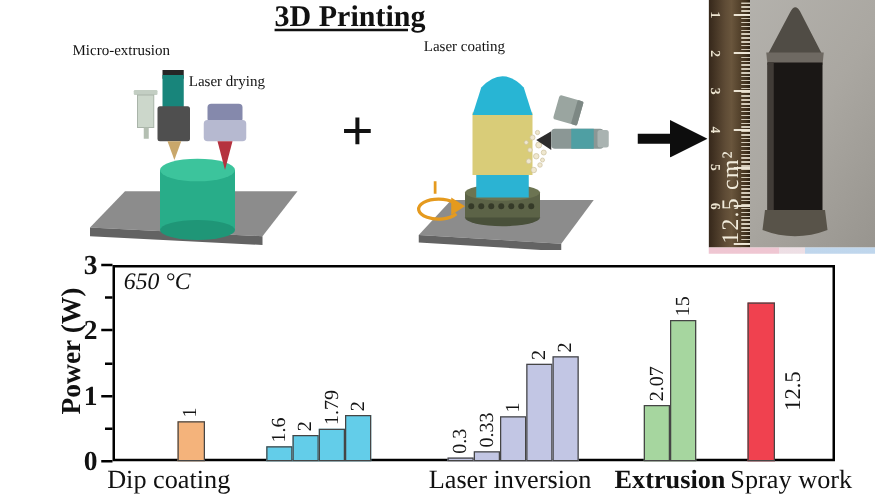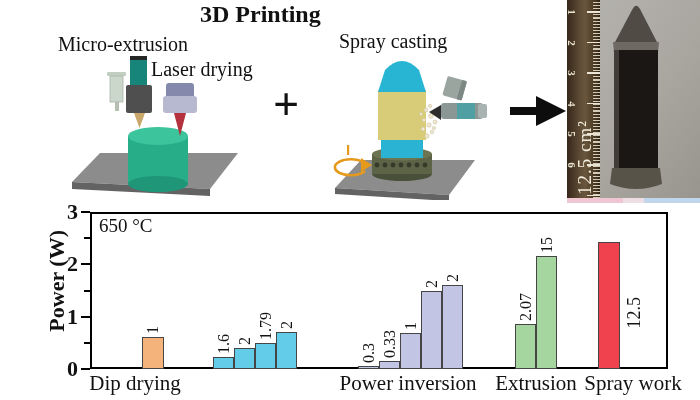--- a/index.html
+++ b/index.html
@@ -1,21 +1,21 @@
 <!DOCTYPE html>
 <html><head>
 <meta charset="utf-8">
 <style>
   html,body{margin:0;padding:0;background:#fff;}
   #stage{position:relative;width:700px;height:400px;background:#fff;overflow:hidden;
          font-family:"Liberation Serif","DejaVu Serif",serif;color:#111;}
   .abs{position:absolute;}
   
-  .fig-title{left:200px;top:1px;width:160px;font-size:24px;font-weight:bold;white-space:nowrap;}
-  .lbl{font-size:20px;white-space:nowrap;}
+  .fig-title{left:200px;top:1px;width:160px;text-align:center;font-size:24px;font-weight:bold;white-space:nowrap;text-decoration:underline;}
+  .lbl{font-size:12px;white-space:nowrap;}
   .lbl-micro{left:58px;top:33px;}
   .lbl-laser{left:151px;top:58px;}
   .lbl-spray{left:339px;top:30px;}
   .plus{left:262px;top:82px;width:48px;text-align:center;font-size:46px;font-weight:bold;line-height:46px;}
   
   #photo{left:567px;top:0;width:133px;height:198px;overflow:hidden;
          background:linear-gradient(125deg,#b6b4af 0%,#aaa7a1 55%,#98958f 100%);}
   #ruler{position:absolute;left:0;top:0;width:33px;height:198px;
          background:linear-gradient(90deg,#35271a,#5f4c36 40%,#6a563d 55%,#43331f 90%,#2c2113);}
   #ruler::before{content:"";position:absolute;right:0;top:2px;bottom:0;width:7px;
@@ -24,42 +24,42 @@
          background:repeating-linear-gradient(to bottom,transparent 0 11px,rgba(242,235,219,.95) 11px 12.6px,transparent 12.6px 30.6px);}
   .ruler-num{position:absolute;left:2px;font-size:11px;font-weight:bold;color:#ece4d0;transform:rotate(90deg);z-index:3;}
   .scale-label{position:absolute;left:7px;bottom:3px;writing-mode:vertical-rl;transform:rotate(180deg);
          font-size:19px;color:#f2ecdc;z-index:4;letter-spacing:1px;}
   #photo-strip{left:567px;top:198px;width:133px;height:5px;
          background:linear-gradient(90deg,#ecbcca 0 42%,#ead9e0 42% 58%,#b4cfe9 58% 100%);opacity:.85;}
   
   #frame{left:90px;top:212px;width:578px;height:157px;border:2px solid #000;box-sizing:border-box;}
   .ylabel{left:44px;top:230px;writing-mode:vertical-rl;transform:rotate(180deg);
           font-size:22px;font-weight:bold;white-space:nowrap;}
-  .anno{font-size:19px;white-space:nowrap;}
+  .anno{font-size:19px;white-space:nowrap;font-style:italic;}
   .anno-temp{left:99px;top:215px;}
   .anno-unit{left:292px;top:215px;}
   .ytick-label{position:absolute;left:52px;width:26px;text-align:right;font-size:22px;font-weight:bold;line-height:28px;}
   .ytick{position:absolute;background:#000;height:2px;}
   .ytick.major{left:81px;width:9px;}
   .ytick.minor{left:84px;width:6px;}
   .bar{position:absolute;border:1.5px solid #454545;box-sizing:border-box;}
   .bar-label{position:absolute;writing-mode:vertical-rl;transform:rotate(180deg);
              font-size:16px;color:#151515;white-space:nowrap;line-height:18px;}
   .bar-label.above{transform:translateX(-50%) rotate(180deg);}
   .cat-label{position:absolute;top:371px;transform:translateX(-50%);font-size:21px;white-space:nowrap;}
 </style>
 </head>
 <body>
 
 <div id="stage">
 
   <div class="abs fig-title">3D Printing</div>
   <div class="abs lbl lbl-micro">Micro-extrusion</div>
   <div class="abs lbl lbl-laser">Laser drying</div>
-  <div class="abs lbl lbl-spray">Spray casting</div>
+  <div class="abs lbl lbl-spray">Laser coating</div>
   <div class="abs plus">+</div>
 
   <svg class="abs" style="left:60px;top:50px;" width="190" height="148" viewBox="0 0 190 148">
     <polygon points="12,132 40,103 178,103 150,139" fill="#8c8c8c"></polygon>
     <polygon points="12,132 150,139 150,146 12,139" fill="#636363"></polygon>
     <rect x="68" y="86" width="60" height="48" fill="#28ad89"></rect>
     <ellipse cx="98" cy="134" rx="30" ry="8" fill="#1f9677"></ellipse>
     <ellipse cx="98" cy="86" rx="30" ry="9" fill="#3cc49c"></ellipse>
     <rect x="47" y="22" width="19" height="4" rx="1" fill="#c3cec3"></rect>
     <rect x="50" y="26" width="13" height="26" fill="#ccd7cb" stroke="#a9b4a9" stroke-width="0.8"></rect>
@@ -155,43 +155,43 @@
       <div class="ytick major" style="top: 315.667px;"></div>
       <div class="ytick-label" style="top: 250.333px;">2</div>
       <div class="ytick major" style="top: 263.333px;"></div>
       <div class="ytick-label" style="top: 198px;">3</div>
       <div class="ytick major" style="top: 211px;"></div>
       <div class="ytick minor" style="top: 341.833px;"></div>
       <div class="ytick minor" style="top: 289.5px;"></div>
       <div class="ytick minor" style="top: 237.167px;"></div>
       <div class="bar" style="left: 142px; top: 337.077px; width: 22px; height: 31.9233px; background: rgb(244, 179, 123);"></div>
       <div class="bar-label above" style="left: 153px; bottom: 65.9233px;">1</div>
-      <div class="cat-label" style="left: 135px;">Dip drying</div>
+      <div class="cat-label" style="left: 135px;">Dip coating</div>
       <div class="bar" style="left: 213px; top: 356.963px; width: 21px; height: 12.0367px; background: rgb(99, 205, 233);"></div>
       <div class="bar-label above" style="left: 223.5px; bottom: 46.0367px;">1.6</div>
       <div class="bar" style="left: 234px; top: 347.543px; width: 21px; height: 21.4567px; background: rgb(99, 205, 233);"></div>
       <div class="bar-label above" style="left: 244.5px; bottom: 55.4567px;">2</div>
       <div class="bar" style="left: 255px; top: 342.833px; width: 21px; height: 26.1667px; background: rgb(99, 205, 233);"></div>
       <div class="bar-label above" style="left: 265.5px; bottom: 60.1667px;">1.79</div>
       <div class="bar" style="left: 276px; top: 331.843px; width: 21px; height: 37.1567px; background: rgb(99, 205, 233);"></div>
       <div class="bar-label above" style="left: 286.5px; bottom: 71.1567px;">2</div>
       <div class="bar" style="left: 358px; top: 366.383px; width: 21px; height: 2.61667px; background: rgb(194, 198, 228);"></div>
       <div class="bar-label above" style="left: 368.5px; bottom: 36.6167px;">0.3</div>
       <div class="bar" style="left: 379px; top: 361.15px; width: 21px; height: 7.85px; background: rgb(194, 198, 228);"></div>
       <div class="bar-label above" style="left: 389.5px; bottom: 41.85px;">0.33</div>
       <div class="bar" style="left: 400px; top: 332.89px; width: 21px; height: 36.11px; background: rgb(194, 198, 228);"></div>
       <div class="bar-label above" style="left: 410.5px; bottom: 70.11px;">1</div>
       <div class="bar" style="left: 421px; top: 291.023px; width: 21px; height: 77.9767px; background: rgb(194, 198, 228);"></div>
       <div class="bar-label above" style="left: 431.5px; bottom: 111.977px;">2</div>
       <div class="bar" style="left: 442px; top: 285.267px; width: 21px; height: 83.7333px; background: rgb(194, 198, 228);"></div>
       <div class="bar-label above" style="left: 452.5px; bottom: 117.733px;">2</div>
-      <div class="cat-label" style="left: 408px;">Power inversion</div>
+      <div class="cat-label" style="left: 408px;">Laser inversion</div>
       <div class="bar" style="left: 515px; top: 323.993px; width: 21px; height: 45.0067px; background: rgb(166, 214, 159);"></div>
       <div class="bar-label above" style="left: 525.5px; bottom: 79.0067px;">2.07</div>
       <div class="bar" style="left: 536px; top: 255.96px; width: 21px; height: 113.04px; background: rgb(166, 214, 159);"></div>
       <div class="bar-label above" style="left: 546.5px; bottom: 147.04px;">15</div>
-      <div class="cat-label" style="left: 536px;">Extrusion</div>
+      <div class="cat-label" style="left: 536px; font-weight: bold;">Extrusion</div>
       <div class="bar" style="left: 598px; top: 242.353px; width: 22px; height: 126.647px; background: rgb(240, 65, 79);"></div>
       <div class="bar-label" style="left: 625px; top: 297.353px; font-size: 18px;">12.5</div>
       <div class="cat-label" style="left: 633px;">Spray work</div>
     </div>
 
 </div>
 
 </body></html>

